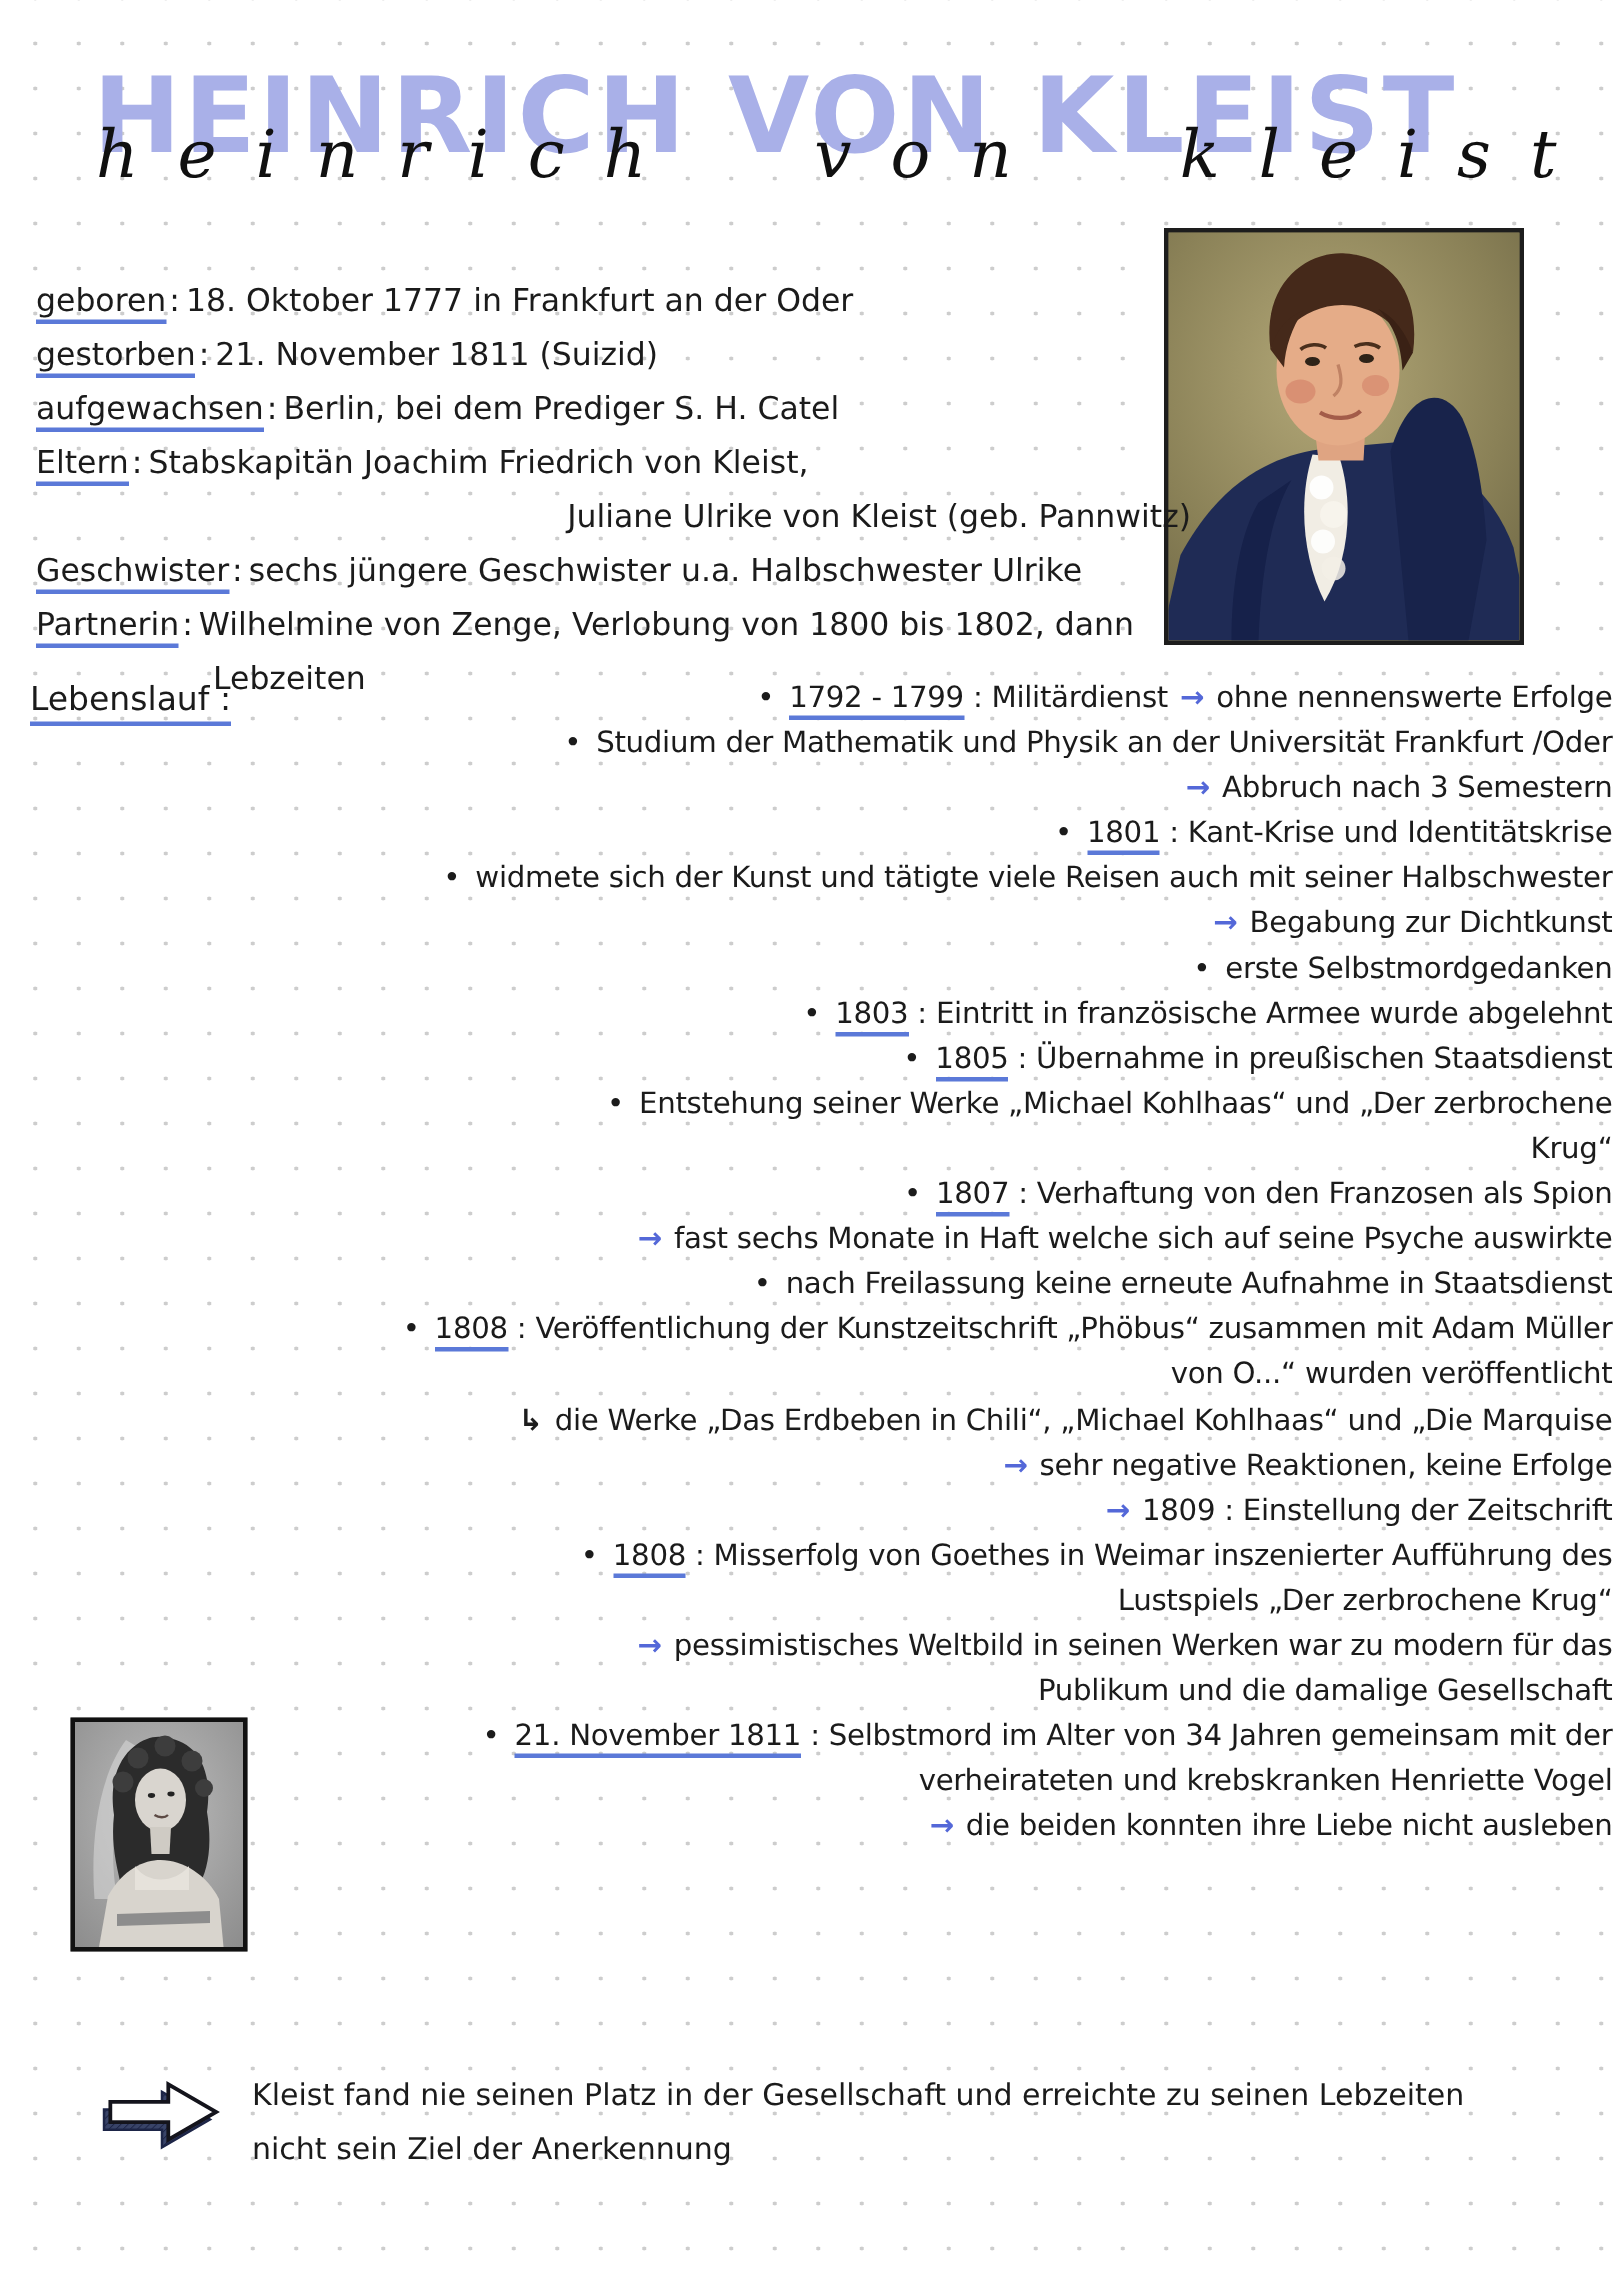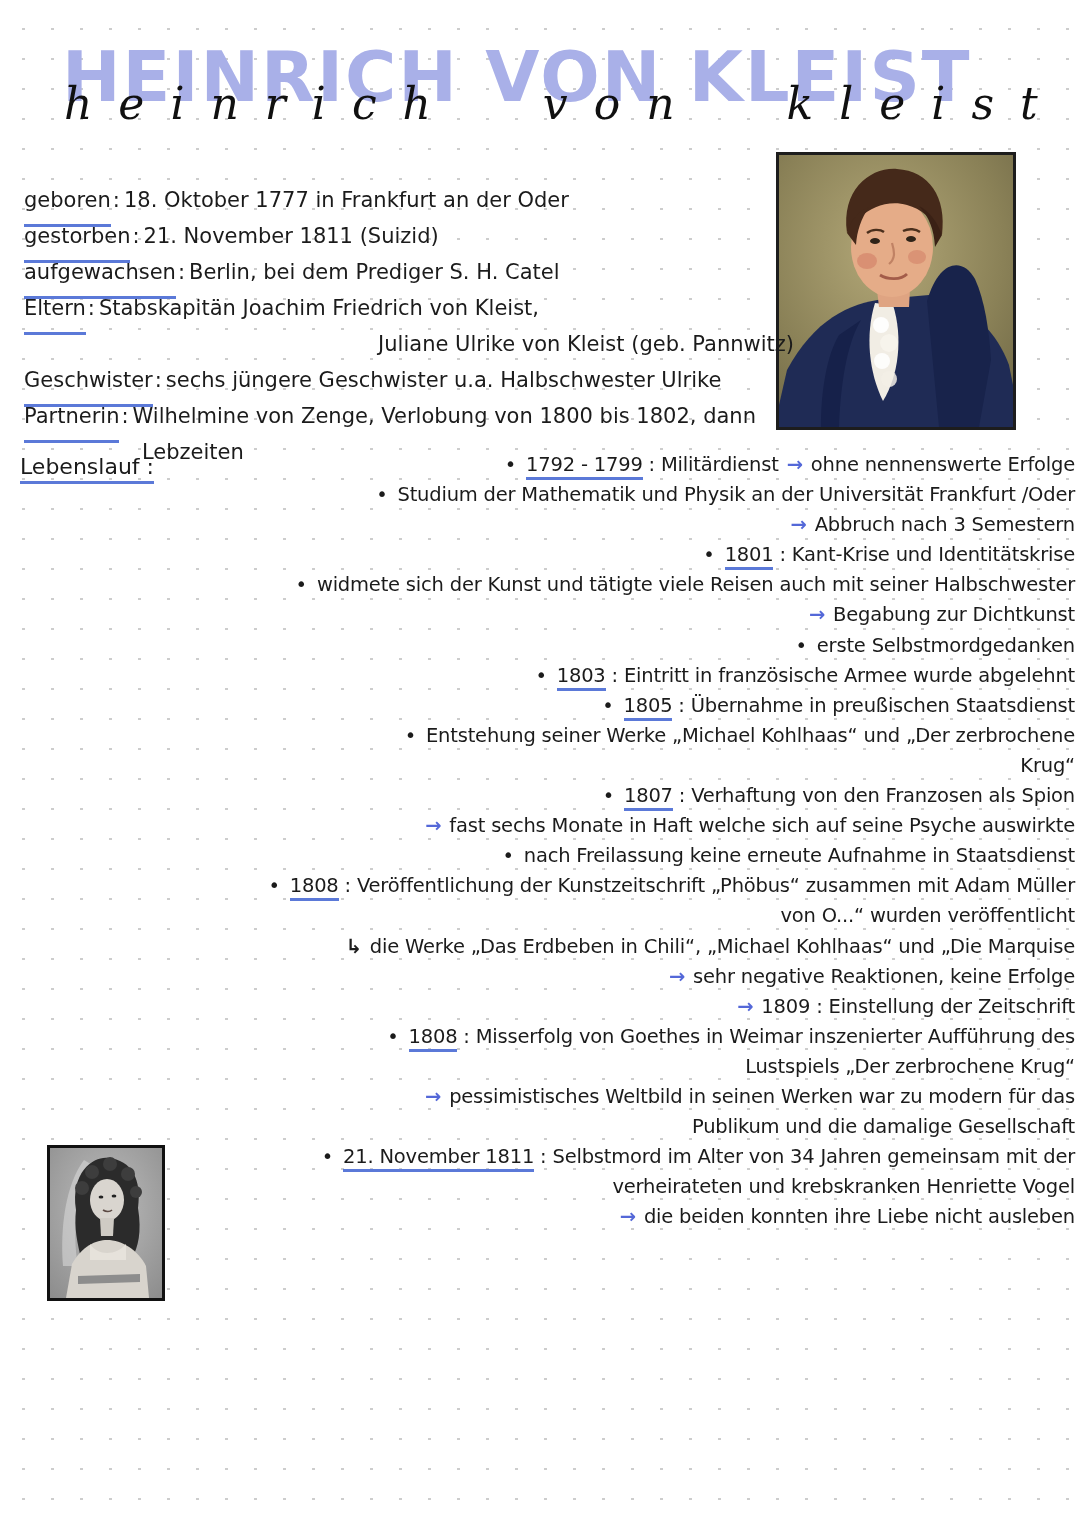--- a/index.html
+++ b/index.html
@@ -28,21 +28,21 @@
     font-size:44px;letter-spacing:26px;word-spacing:46px;
     color:#101010;white-space:nowrap;
   }
   
   .portrait-kleist{position:absolute;left:776px;top:152px;width:234px;height:272px;border:3px solid #1d1d1d;background:#8a8157;}
   .portrait-vogel{position:absolute;left:47px;top:1145px;width:112px;height:150px;border:3px solid #111;background:#9a9a9a;}
   .portrait-kleist svg,.portrait-vogel svg{display:block;width:100%;height:100%;}
   
   .bio{position:absolute;left:24px;top:182px;width:770px;font-size:21px;}
   .bio-line{line-height:36px;white-space:nowrap;}
-  .bio-label{border-bottom:3px solid var(--underline_blue,#5b79d8);padding-bottom:12px;}
+  .bio-label{border-bottom:3px solid var(--underline_blue,#5b79d8);padding-bottom:1px;}
   .bio-colon{padding:0 4px 0 2px;}
   
   .ll-label-wrap{position:absolute;left:20px;top:454px;font-size:22px;}
   .ll-label{border-bottom:3px solid var(--underline_blue,#5b79d8);padding-bottom:2px;}
   .ll-list{position:absolute;left:175px;top:450px;width:900px;font-size:19.5px;letter-spacing:-0.2px;text-align:right;}
   .ll-line{line-height:30.1px;white-space:nowrap;}
   .ll-bullet{margin-right:10px;}
   .ll-arrow{color:var(--arrow_blue,#5468d8);font-weight:600;margin-right:8px;}
   .ll-arrow-inline{margin:0 8px;}
   .ll-hook{color:#1d1d1d;margin-right:8px;font-weight:600;}
@@ -168,14 +168,27 @@
       <ellipse cx="51" cy="49" rx="2.4" ry="1.6" fill="#222"></ellipse>
       <ellipse cx="64" cy="48" rx="2.4" ry="1.6" fill="#222"></ellipse>
       <path d="M53,62 C56,64 60,64 62,62" stroke="#5c4a44" stroke-width="1.6" fill="none"></path>
 
       <path d="M16,150 L22,116 C32,98 46,92 57,92 C72,92 88,102 96,118 L99,150 Z" fill="#d8d4cd"></path>
       <path d="M28,128 L90,126 L90,134 L28,136 Z" fill="#8d8d8d"></path>
       <path d="M40,96 C48,108 66,108 76,96 L76,112 L40,112 Z" fill="#e6e2db"></path>
     </svg>
   </div>
 
+  <div class="conclusion">
+    <svg class="big-arrow" viewBox="0 0 100 60">
+      <defs>
+        <pattern id="hatch" width="4" height="4" patternUnits="userSpaceOnUse" patternTransform="rotate(45)">
+          <rect width="4" height="4" fill="#394468"></rect>
+          <line x1="0" y1="0" x2="0" y2="4" stroke="#1d2547" stroke-width="1.6"></line>
+        </pattern>
+      </defs>
+      <path d="M4,28 L50,28 L50,14 L88,36 L50,58 L50,44 L4,44 Z" fill="url(#hatch)" stroke="#1d2547" stroke-width="2"></path>
+      <path d="M9,22 L55,22 L55,8 L93,30 L55,52 L55,38 L9,38 Z" fill="#ffffff" stroke="#14141c" stroke-width="3"></path>
+    </svg>
+    <div class="conclusion-text">Kleist fand nie seinen Platz in der Gesellschaft und erreichte zu seinen Lebzeiten nicht sein Ziel der Anerkennung</div>
+  </div>
 
 </div>
 
 </body></html>

